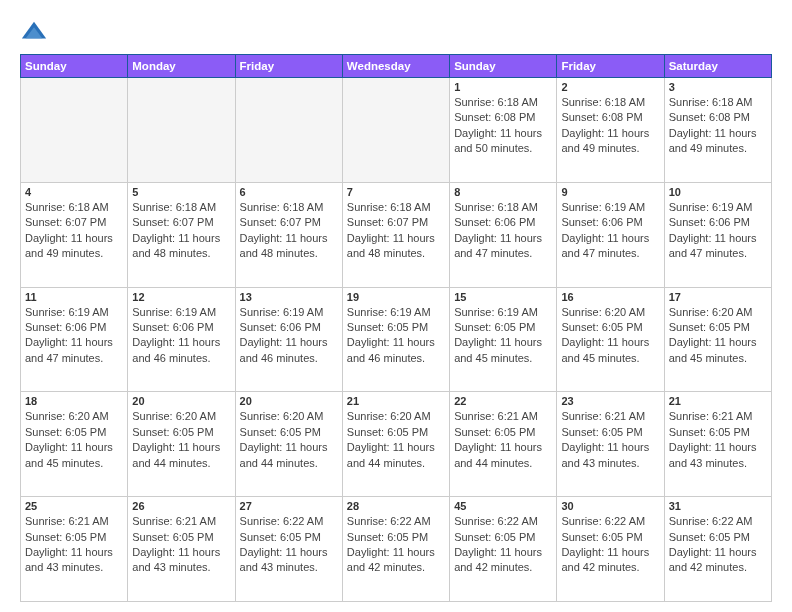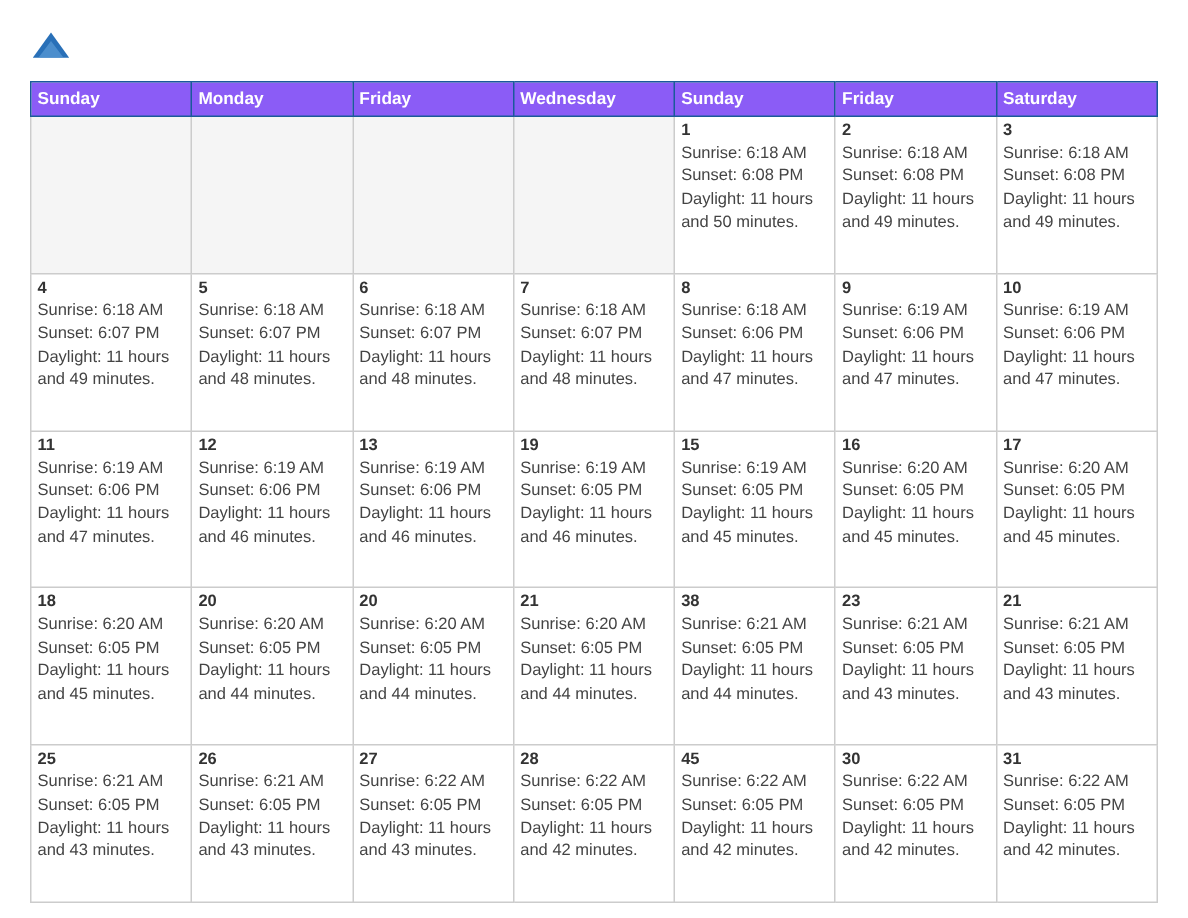--- a/index.html
+++ b/index.html
@@ -287,21 +287,21 @@
 and 44 minutes.</div>
           </td>
           <td>
             <span class="day-num">21</span>
             <div class="day-info" style="white-space: pre-line;">Sunrise: 6:20 AM
 Sunset: 6:05 PM
 Daylight: 11 hours
 and 44 minutes.</div>
           </td>
           <td>
-            <span class="day-num">38</span>
+            <span class="day-num">22</span>
             <div class="day-info" style="white-space: pre-line;">Sunrise: 6:21 AM
 Sunset: 6:05 PM
 Daylight: 11 hours
 and 44 minutes.</div>
           </td>
           <td>
             <span class="day-num">23</span>
             <div class="day-info" style="white-space: pre-line;">Sunrise: 6:21 AM
 Sunset: 6:05 PM
 Daylight: 11 hours

